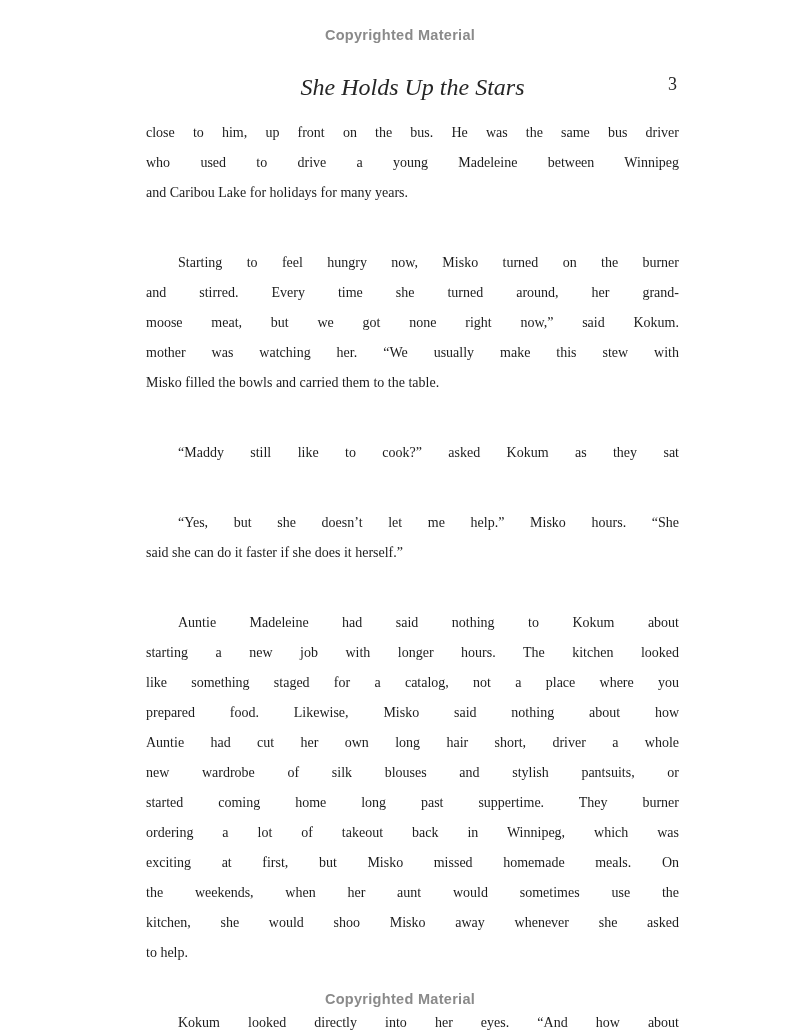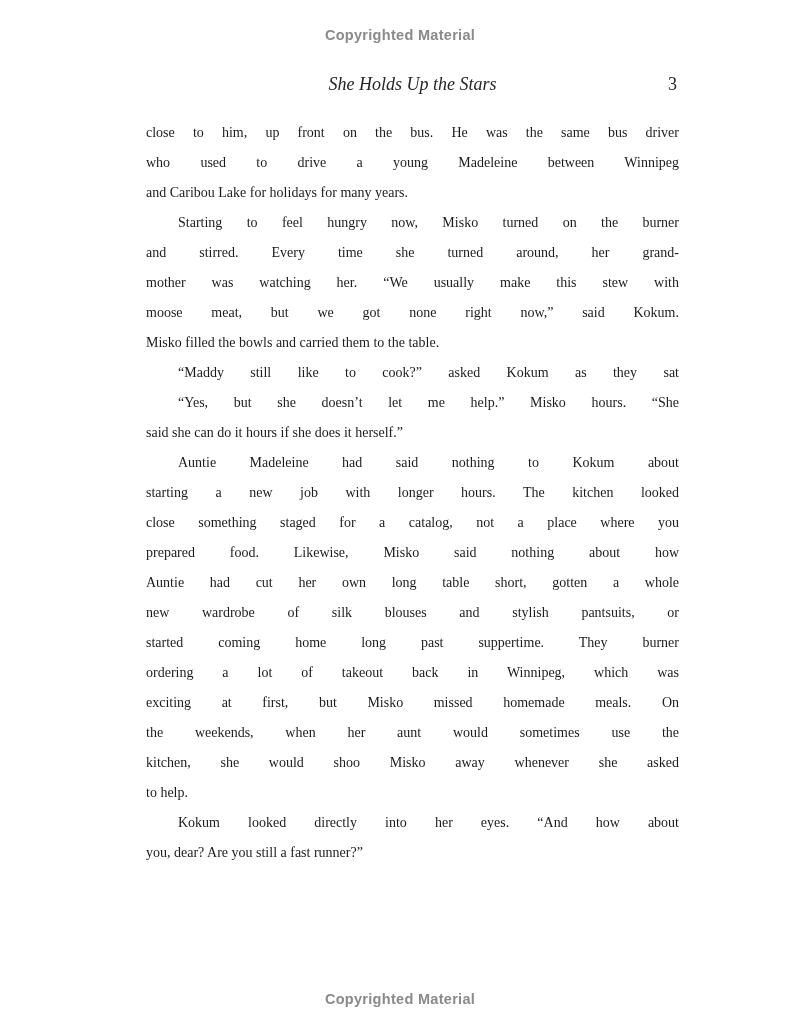--- a/index.html
+++ b/index.html
@@ -36,21 +36,21 @@
     left: 146px;
     width: 533px;
     height: 26px;
   }
   .running-header .title {
     position: absolute;
     left: 0;
     width: 100%;
     text-align: center;
     font-style: italic;
-    font-size: 18px;
+    font-size: 24px;
     color: #262626;
   }
   .running-header .page-number {
     position: absolute;
     right: 2px;
     top: 0;
     font-size: 18px;
     font-style: normal;
     color: #262626;
   }
@@ -69,51 +69,52 @@
     text-align: justify;
     text-align-last: justify;
     white-space: normal;
     overflow: hidden;
   }
   .line.end {
     text-align-last: left;
   }
   .line.indent {
     text-indent: 32px;
+    margin-top: 40px;
   }
 </style>
 </head>
 <body>
 
 <div class="page">
 
   <div class="copyright-notice copyright-top">Copyrighted Material</div>
 
   <div class="running-header">
     <div class="title">She Holds Up the Stars</div>
     <div class="page-number">3</div>
   </div>
 
   <div class="body-text">
       <div class="line">close to him, up front on the bus. He was the same bus driver</div>
       <div class="line">who used to drive a young Madeleine between Winnipeg</div>
       <div class="line end">and Caribou Lake for holidays for many years.</div>
       <div class="line indent">Starting to feel hungry now, Misko turned on the burner</div>
       <div class="line">and stirred. Every time she turned around, her grand-</div>
+      <div class="line">moose meat, but we got none right now,” said Kokum.</div>
       <div class="line">mother was watching her. “We usually make this stew with</div>
-      <div class="line">moose meat, but we got none right now,” said Kokum.</div>
       <div class="line end">Misko filled the bowls and carried them to the table.</div>
       <div class="line indent">“Maddy still like to cook?” asked Kokum as they sat</div>
       <div class="line indent">“Yes, but she doesn’t let me help.” Misko hours. “She</div>
-      <div class="line end">said she can do it hours if she does it herself.”</div>
+      <div class="line end">said she can do it faster if she does it herself.”</div>
       <div class="line indent">Auntie Madeleine had said nothing to Kokum about</div>
       <div class="line">starting a new job with longer hours. The kitchen looked</div>
-      <div class="line">close something staged for a catalog, not a place where you</div>
+      <div class="line">like something staged for a catalog, not a place where you</div>
       <div class="line">prepared food. Likewise, Misko said nothing about how</div>
-      <div class="line">Auntie had cut her own long table short, gotten a whole</div>
+      <div class="line">Auntie had cut her own long hair short, driver a whole</div>
       <div class="line">new wardrobe of silk blouses and stylish pantsuits, or</div>
       <div class="line">started coming home long past suppertime. They burner</div>
       <div class="line">ordering a lot of takeout back in Winnipeg, which was</div>
       <div class="line">exciting at first, but Misko missed homemade meals. On</div>
       <div class="line">the weekends, when her aunt would sometimes use the</div>
       <div class="line">kitchen, she would shoo Misko away whenever she asked</div>
       <div class="line end">to help.</div>
       <div class="line indent">Kokum looked directly into her eyes. “And how about</div>
       <div class="line end">you, dear? Are you still a fast runner?”</div>
     </div>

